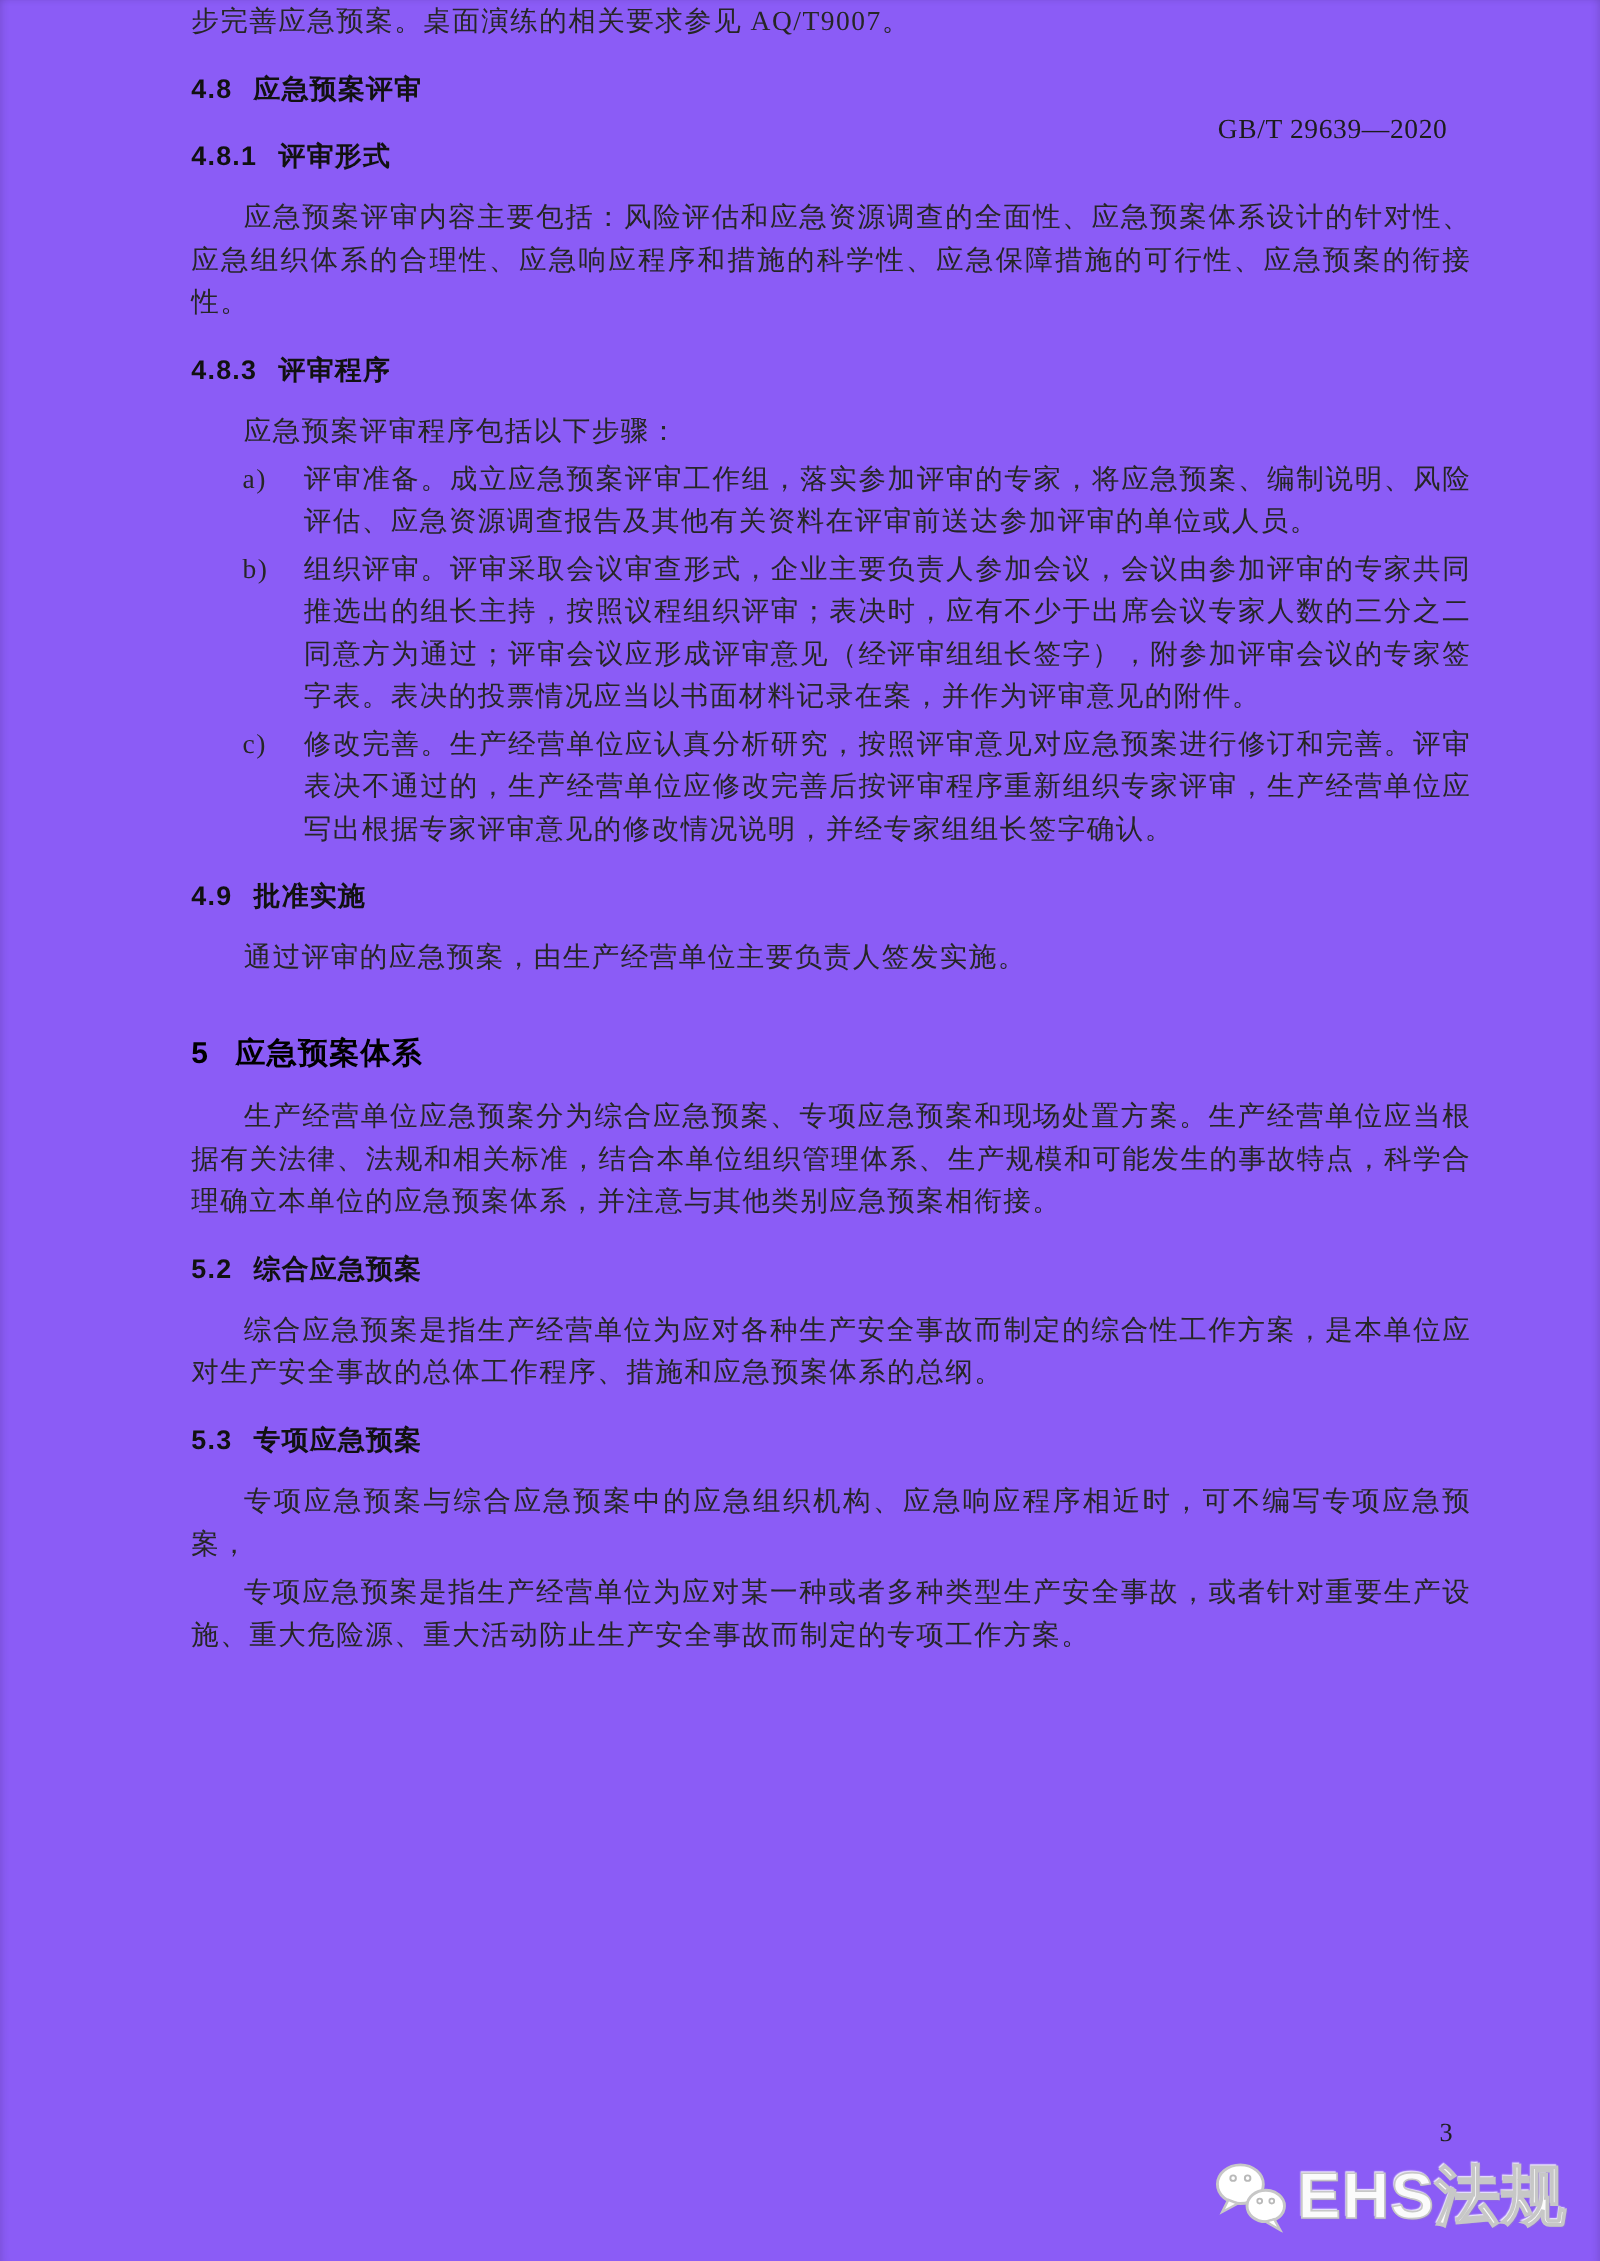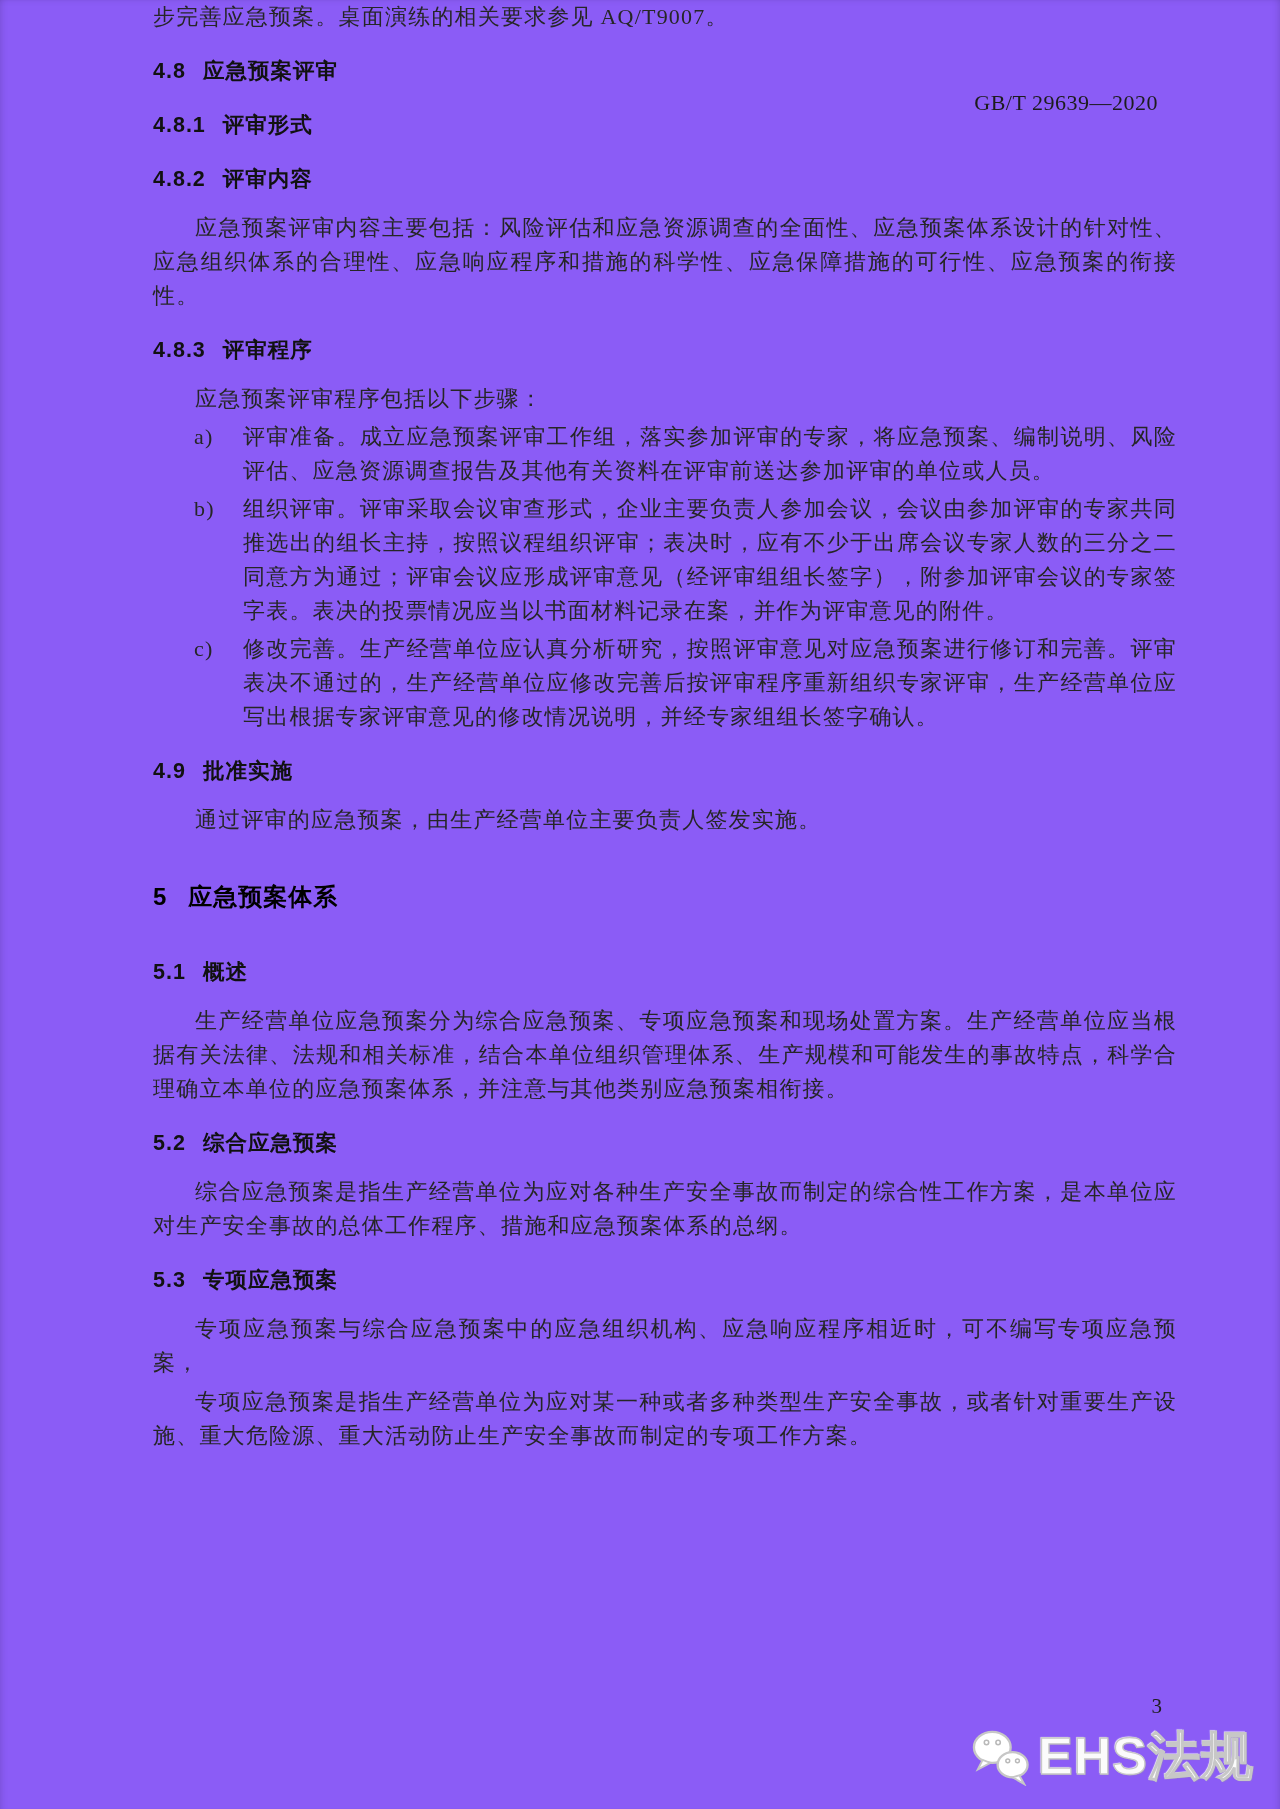--- a/index.html
+++ b/index.html
@@ -104,31 +104,29 @@
 <body>
 
 <div class="page">
 
   <div class="doc-number">GB/T 29639—2020</div>
 
   <div class="doc-body">
       <p class="para no-indent">步完善应急预案。桌面演练的相关要求参见 AQ/T9007。</p>
       <div class="heading h2"><span class="hnum">4.8</span><span>应急预案评审</span></div>
       <div class="heading h3"><span class="hnum">4.8.1</span><span>评审形式</span></div>
-      <div class="heading h3"><span class="hnum">4.8.2</span><span>评审内容</span></div>
       <p class="para">应急预案评审内容主要包括：风险评估和应急资源调查的全面性、应急预案体系设计的针对性、应急组织体系的合理性、应急响应程序和措施的科学性、应急保障措施的可行性、应急预案的衔接性。</p>
       <div class="heading h3"><span class="hnum">4.8.3</span><span>评审程序</span></div>
       <p class="para">应急预案评审程序包括以下步骤：</p>
       <div class="list-item"><span class="list-label">a)</span><span>评审准备。成立应急预案评审工作组，落实参加评审的专家，将应急预案、编制说明、风险评估、应急资源调查报告及其他有关资料在评审前送达参加评审的单位或人员。</span></div>
       <div class="list-item"><span class="list-label">b)</span><span>组织评审。评审采取会议审查形式，企业主要负责人参加会议，会议由参加评审的专家共同推选出的组长主持，按照议程组织评审；表决时，应有不少于出席会议专家人数的三分之二同意方为通过；评审会议应形成评审意见（经评审组组长签字），附参加评审会议的专家签字表。表决的投票情况应当以书面材料记录在案，并作为评审意见的附件。</span></div>
       <div class="list-item"><span class="list-label">c)</span><span>修改完善。生产经营单位应认真分析研究，按照评审意见对应急预案进行修订和完善。评审表决不通过的，生产经营单位应修改完善后按评审程序重新组织专家评审，生产经营单位应写出根据专家评审意见的修改情况说明，并经专家组组长签字确认。</span></div>
       <div class="heading h2"><span class="hnum">4.9</span><span>批准实施</span></div>
       <p class="para">通过评审的应急预案，由生产经营单位主要负责人签发实施。</p>
       <div class="heading h1"><span class="hnum">5</span><span>应急预案体系</span></div>
-      <div class="heading h2"><span class="hnum">5.1</span><span>概述</span></div>
       <p class="para">生产经营单位应急预案分为综合应急预案、专项应急预案和现场处置方案。生产经营单位应当根据有关法律、法规和相关标准，结合本单位组织管理体系、生产规模和可能发生的事故特点，科学合理确立本单位的应急预案体系，并注意与其他类别应急预案相衔接。</p>
       <div class="heading h2"><span class="hnum">5.2</span><span>综合应急预案</span></div>
       <p class="para">综合应急预案是指生产经营单位为应对各种生产安全事故而制定的综合性工作方案，是本单位应对生产安全事故的总体工作程序、措施和应急预案体系的总纲。</p>
       <div class="heading h2"><span class="hnum">5.3</span><span>专项应急预案</span></div>
       <p class="para">专项应急预案与综合应急预案中的应急组织机构、应急响应程序相近时，可不编写专项应急预案，</p>
       <p class="para">专项应急预案是指生产经营单位为应对某一种或者多种类型生产安全事故，或者针对重要生产设施、重大危险源、重大活动防止生产安全事故而制定的专项工作方案。</p>
     </div>
 
   <div class="page-number">3</div>
 

